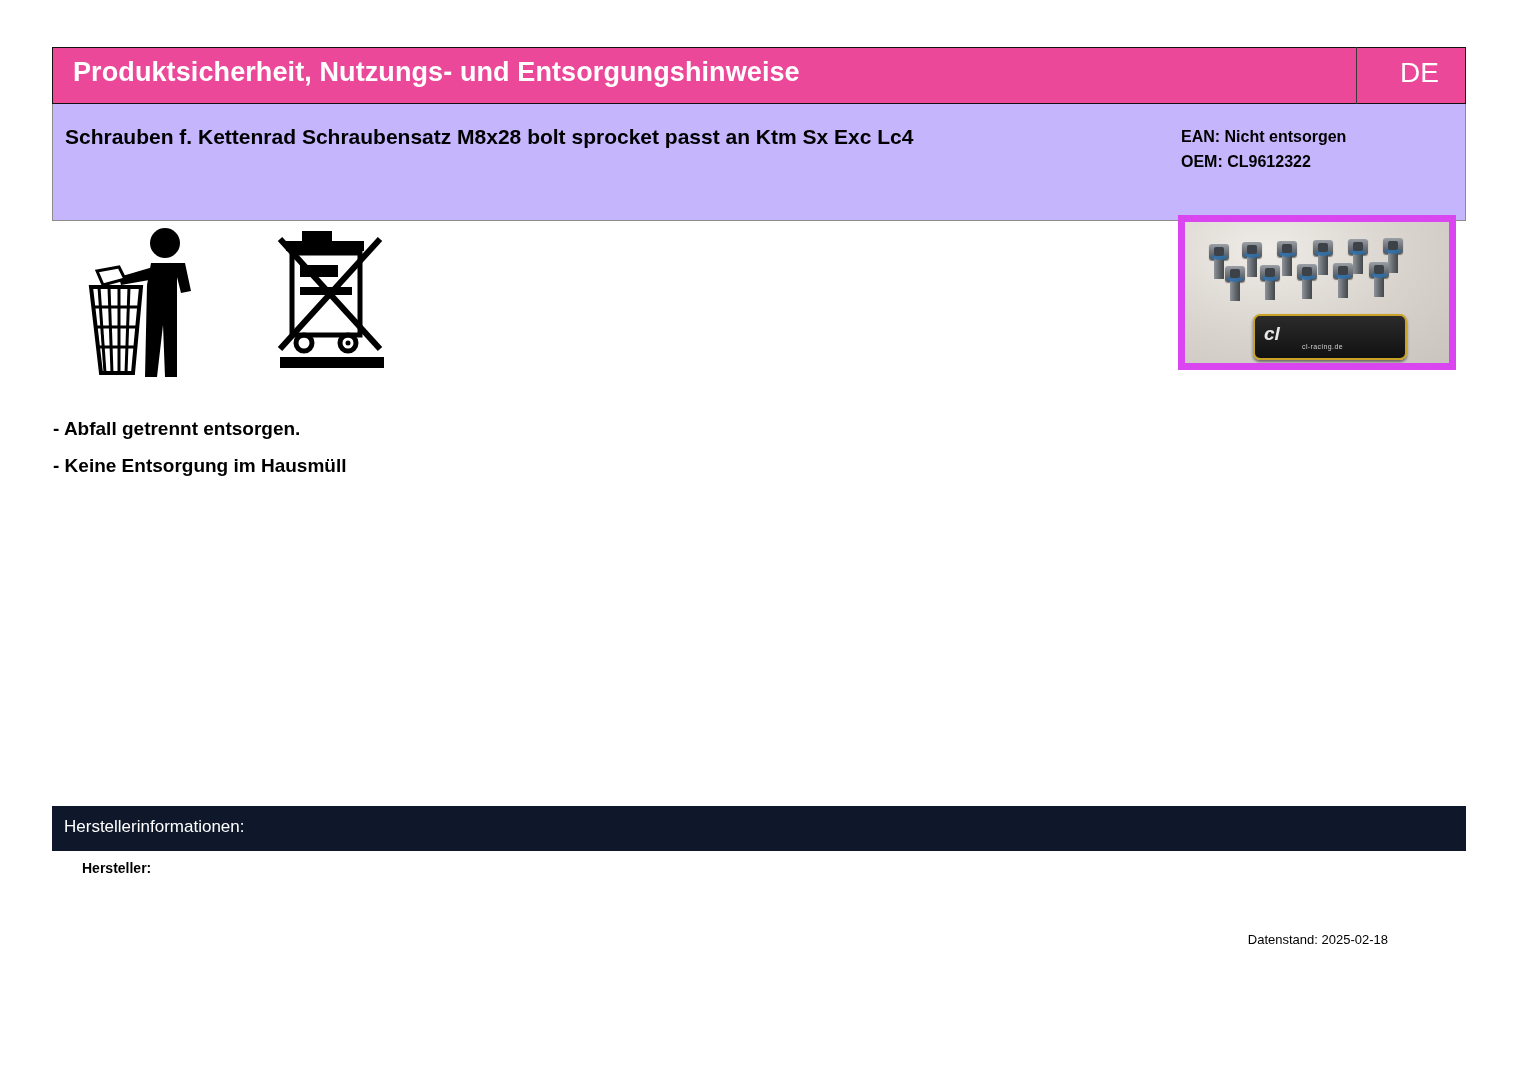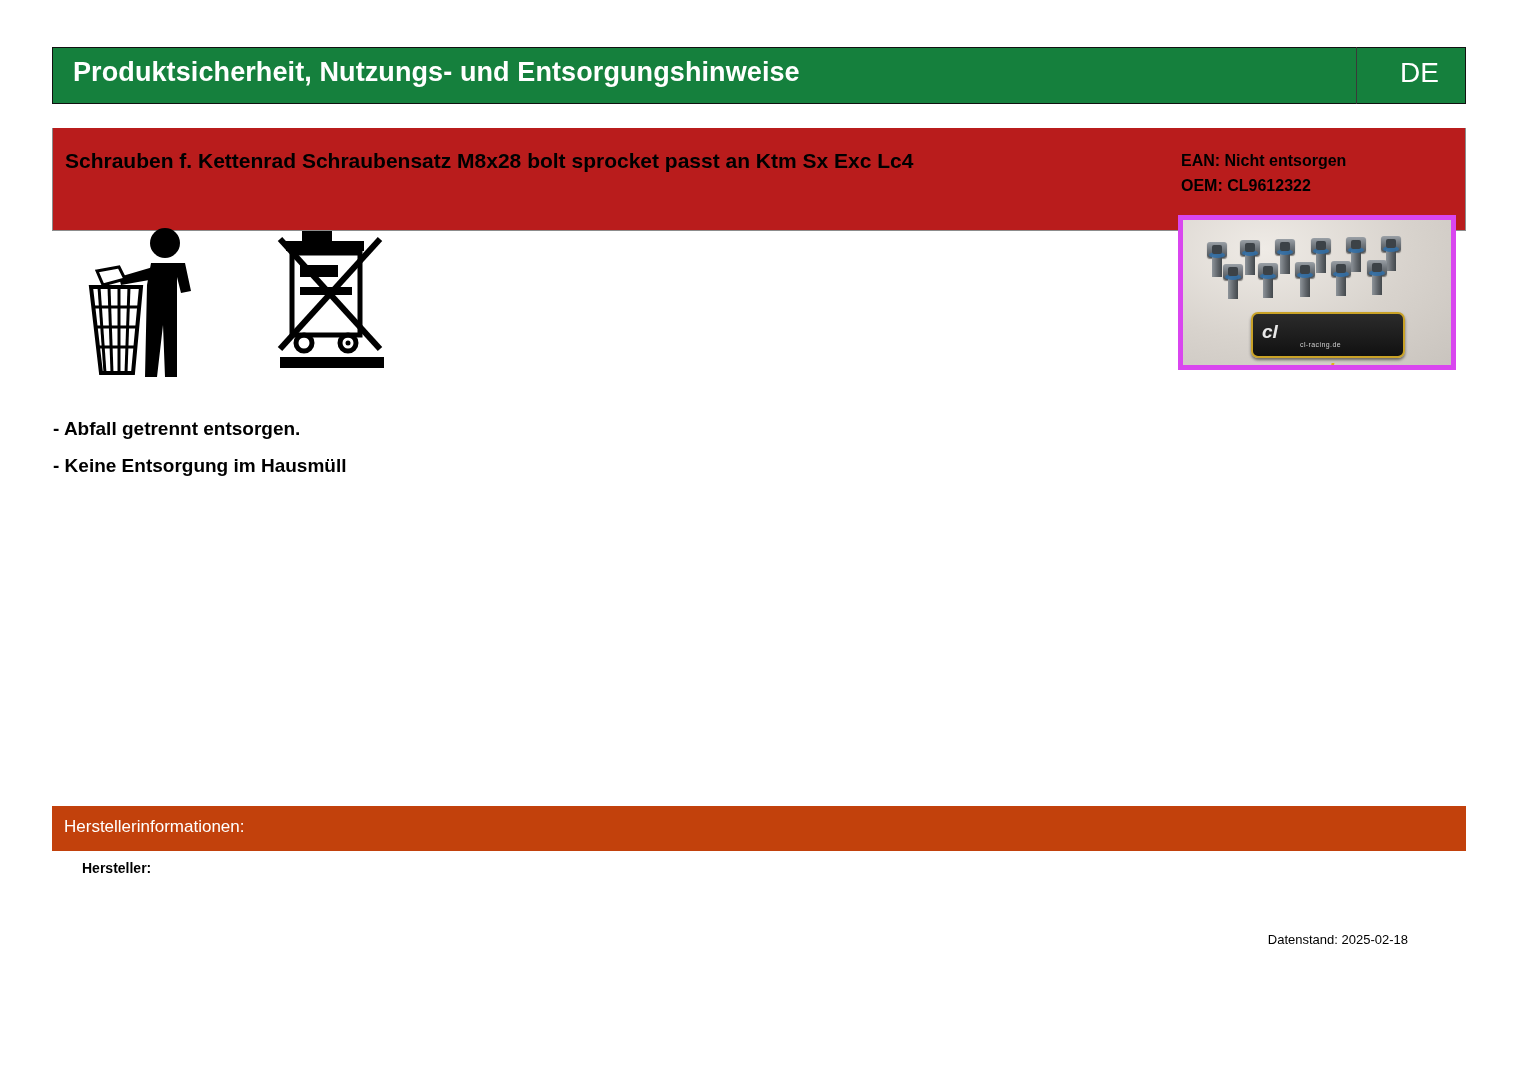--- a/index.html
+++ b/index.html
@@ -24,21 +24,21 @@
     height: 1075px;
   }
 
   
   .header-bar {
     position: absolute;
     left: 52px;
     top: 47px;
     width: 1414px;
     height: 57px;
-    background: #15803d;
+    background: #ec4899;
     border: 1px solid #111111;
     box-sizing: border-box;
   }
   .header-title {
     position: absolute;
     left: 20px;
     top: 9px;
     font-size: 27px;
     font-weight: bold;
     color: #ffffff;
@@ -62,26 +62,25 @@
     border-left: 1px solid #3a3a3a;
     box-sizing: border-box;
   }
 
   
   .subheader {
     position: absolute;
     left: 52px;
     top: 104px;
     width: 1414px;
-    height: 103px;
-    background: #b91c1c;
+    height: 117px;
+    background: #c4b5fd;
     border: 1px solid #8c8c8c;
     border-top: none;
     box-sizing: border-box;
-    margin-top: 24px;
   }
   .product-title {
     position: absolute;
     left: 12px;
     top: 16px;
     width: 1090px;
     font-size: 21px;
     font-weight: bold;
     line-height: 33px;
     color: #000;
@@ -97,21 +96,21 @@
 
   
   .product-image {
     position: absolute;
     left: 1178px;
     top: 215px;
     width: 278px;
     height: 155px;
     background: #d9d5d0;
     overflow: hidden;
-    border: 5px solid #d946ef;
+    border: 7px solid #d946ef;
     box-sizing: border-box;
   }
   .pi-bg {
     position: absolute;
     inset: 0;
     background:
       radial-gradient(ellipse at 30% 20%, #efebe6 0%, #d8d3cd 55%, #c9c4be 100%);
   }
   .bolt {
     position: absolute;
@@ -219,21 +218,21 @@
     white-space: nowrap;
   }
 
   
   .maker-bar {
     position: absolute;
     left: 52px;
     top: 806px;
     width: 1414px;
     height: 45px;
-    background: #c2410c;
+    background: #0f172a;
   }
   .maker-bar-label {
     position: absolute;
     left: 12px;
     top: 11px;
     font-size: 17px;
     color: #ffffff;
   }
 
   .maker-row {
@@ -252,21 +251,21 @@
   }
   .maker-value {
     position: absolute;
     left: 205px;
     top: 0;
     font-size: 13px;
   }
 
   .datestamp {
     position: absolute;
-    right: 112px;
+    right: 132px;
     top: 932px;
     font-size: 13px;
     color: #000;
   }
 </style>
 </head>
 <body>
 
 <div class="page">
 

